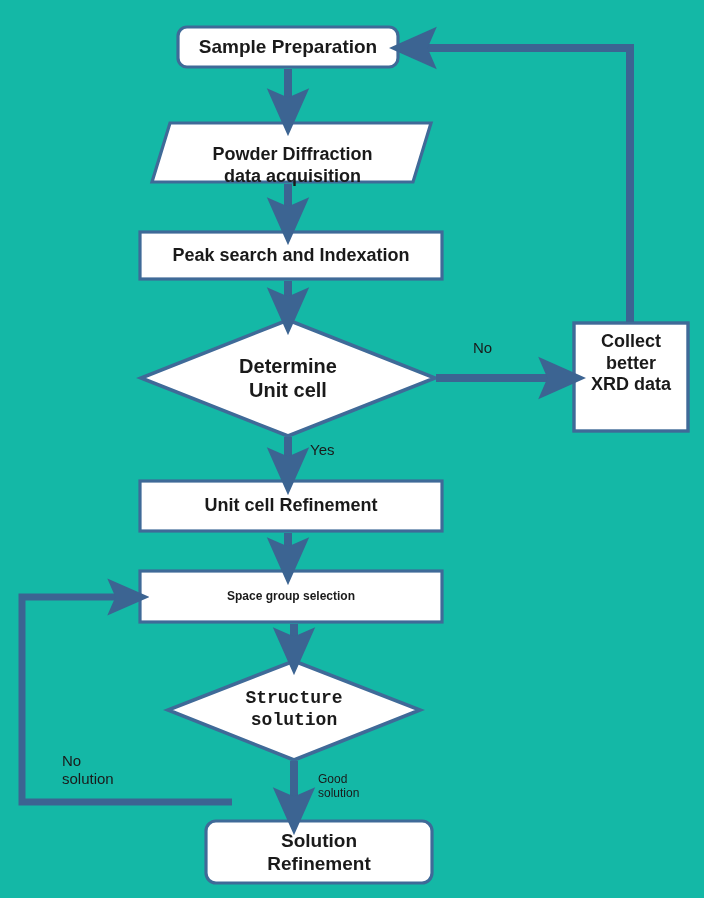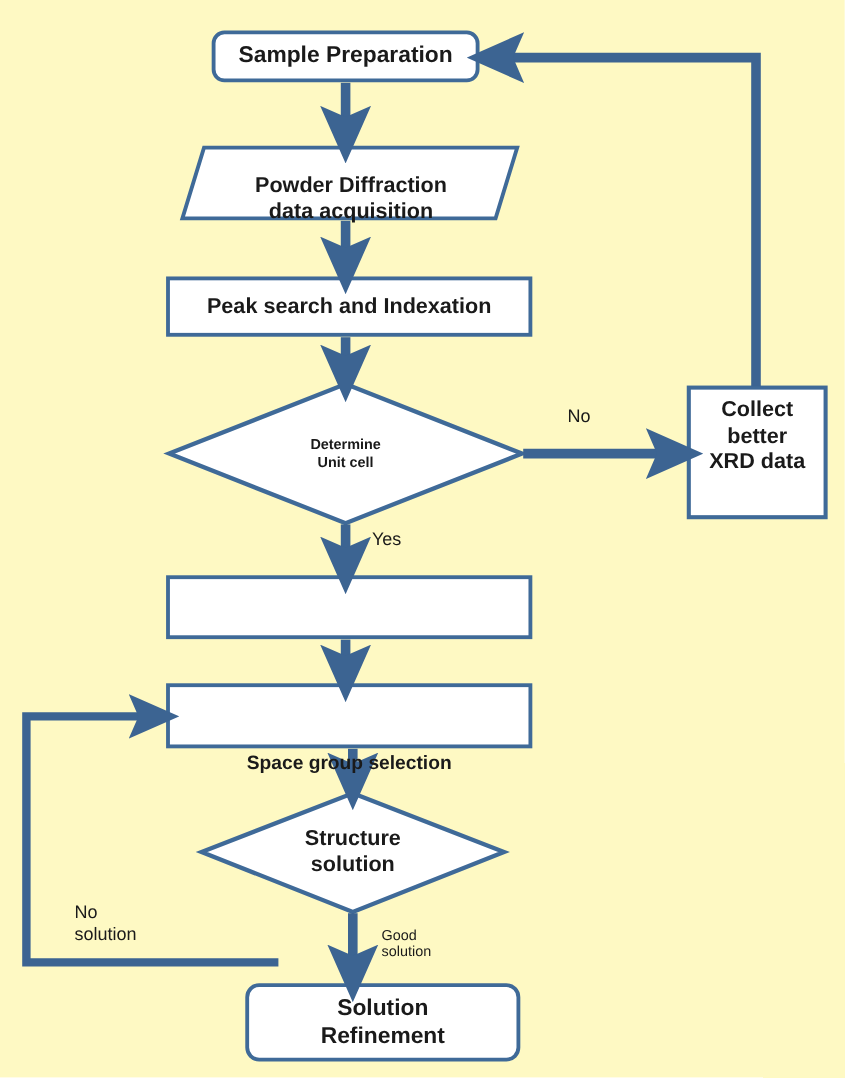--- a/index.html
+++ b/index.html
@@ -7,21 +7,21 @@
     padding: 0;
     background: #ffffff;
   }
   body {
     font-family: "Liberation Sans", sans-serif;
   }
   #canvas {
     position: relative;
     width: 704px;
     height: 898px;
-    background: #fef9c3;
+    background: #14b8a6;
     overflow: hidden;
   }
   #flow-svg {
     position: absolute;
     left: 0;
     top: 0;
     width: 704px;
     height: 898px;
   }
   .node-label {
@@ -96,31 +96,32 @@
     <polyline points="232,802 22,802 22,597 129,597" fill="none" stroke="#3c6492" stroke-width="7" marker-end="url(#arrowhead)"></polyline>
   </svg>
 
   <div class="node-label" style="left:178px; top:27px; width:220px; height:40px; font-size:19px;">Sample Preparation</div>
 
   <div class="node-label" style="left:160px; top:136px; width:265px; height:59px; font-size:18px;">Powder Diffraction
 data acquisition</div>
 
   <div class="node-label" style="left:140px; top:232px; width:302px; height:47px; font-size:18px;">Peak search and Indexation</div>
 
-  <div class="node-label" style="left:198px; top:352px; width:180px; height:52px; font-size:12px;">Determine
+  <div class="node-label" style="left:198px; top:352px; width:180px; height:52px; font-size:20px;">Determine
 Unit cell</div>
 
   <div class="node-label" style="left:574px; top:323px; width:114px; height:81px; font-size:18px;">Collect
 better
 XRD data</div>
 
+  <div class="node-label" style="left:140px; top:481px; width:302px; height:50px; font-size:18px;">Unit cell Refinement</div>
 
-  <div class="node-label" style="left:140px; top:571px; width:302px; height:51px; font-size:16px;margin-top:40px;">Space group selection</div>
+  <div class="node-label" style="left:140px; top:571px; width:302px; height:51px; font-size:12px;">Space group selection</div>
 
-  <div class="node-label" style="left:204px; top:684px; width:180px; height:52px; font-size:18px;">Structure
+  <div class="node-label" style="left:204px; top:684px; width:180px; height:52px; font-size:18px;font-family:Liberation Mono, monospace;">Structure
 solution</div>
 
   <div class="node-label" style="left:206px; top:821px; width:226px; height:62px; font-size:19px;">Solution
 Refinement</div>
 
   <div class="edge-label" style="left:473px; top:339px; font-size:15px;">No</div>
 
   <div class="edge-label" style="left:310px; top:441px; font-size:15px;text-align:center;">Yes</div>
 
   <div class="edge-label" style="left:62px; top:752px; font-size:15px;">No

